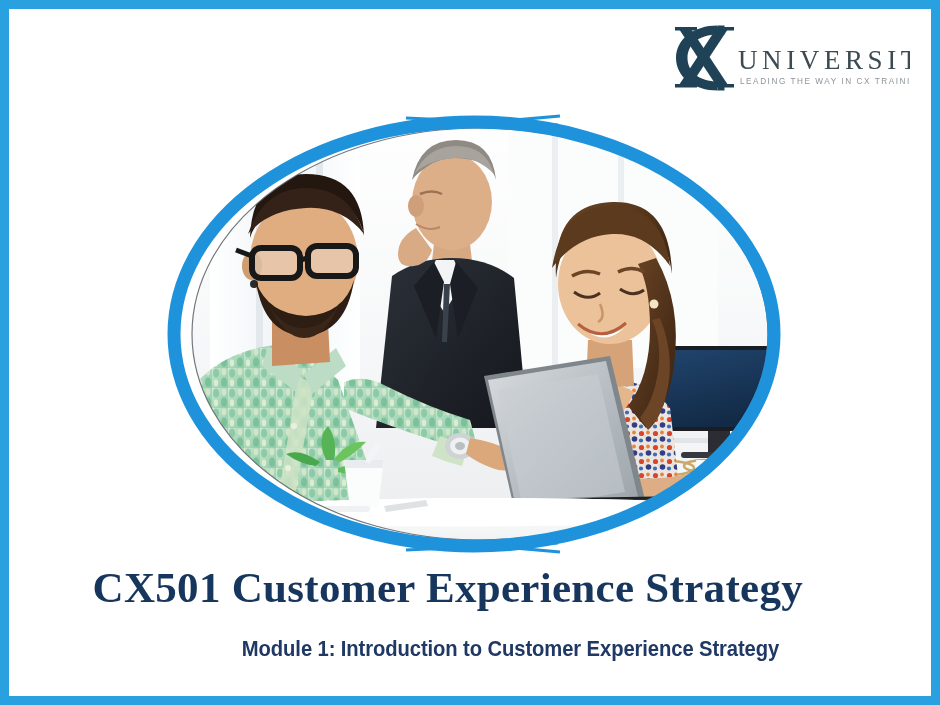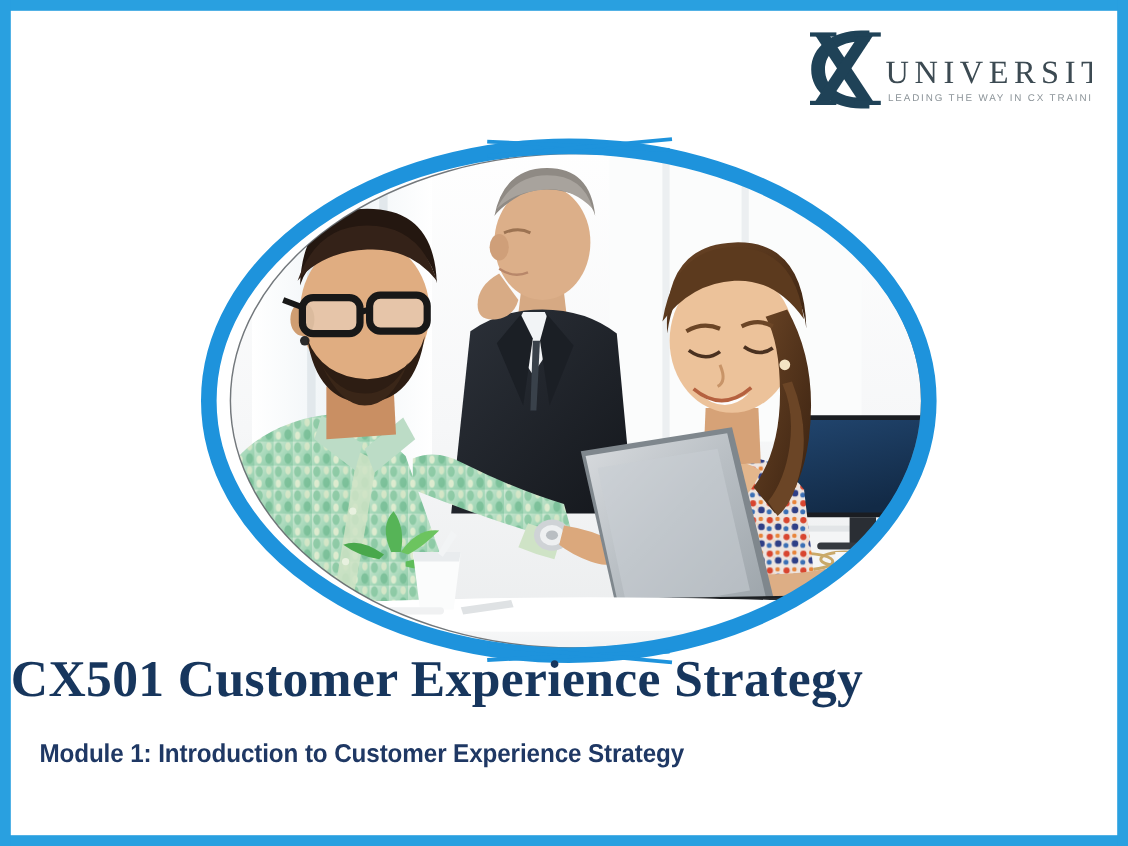--- a/index.html
+++ b/index.html
@@ -50,23 +50,23 @@
     top: 108px;
     width: 664px;
     height: 452px;
   }
   .oval-stage svg { display: block; }
 
   
   .title-block {
     position: absolute;
     left: 9px;
-    top: 544px;
+    top: 565px;
     width: 794px;
-    text-align: left;
+    text-align: right;
   }
   .slide-title {
     margin: 0;
     font-family: "Liberation Serif", "DejaVu Serif", serif;
     font-size: 43px;
     font-weight: bold;
     letter-spacing: 0.3px;
     color: #17365d;
     line-height: 1.06;
     white-space: nowrap;

